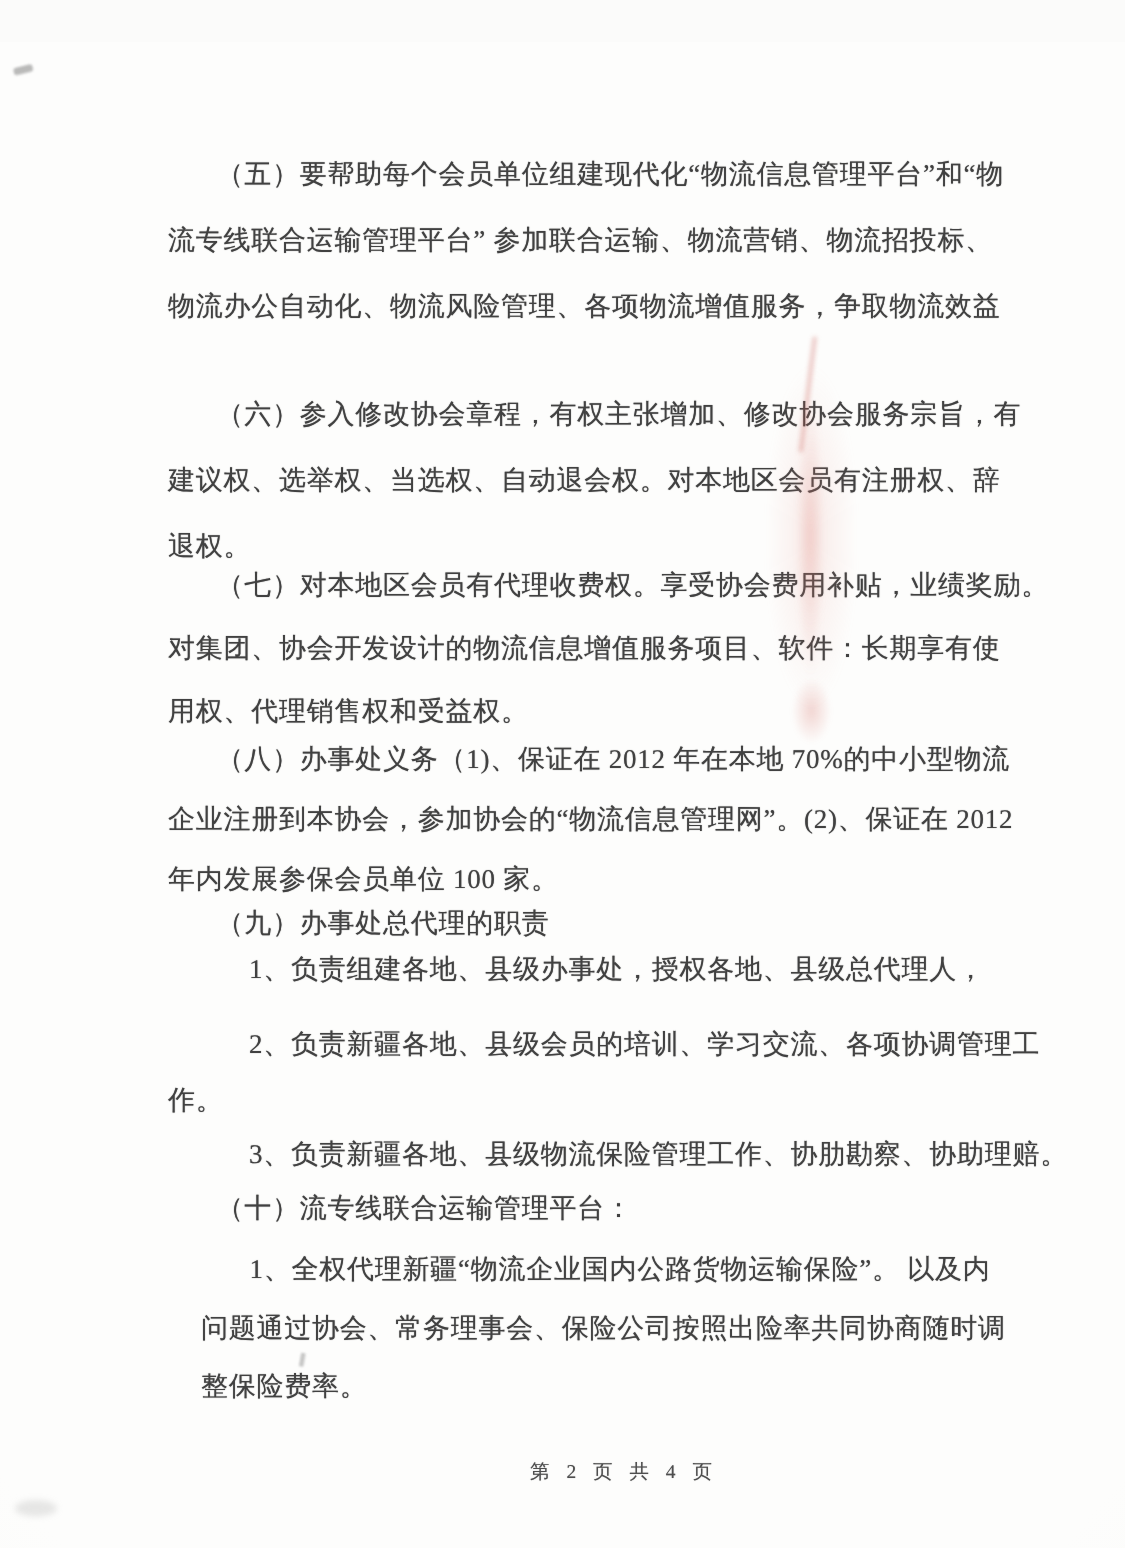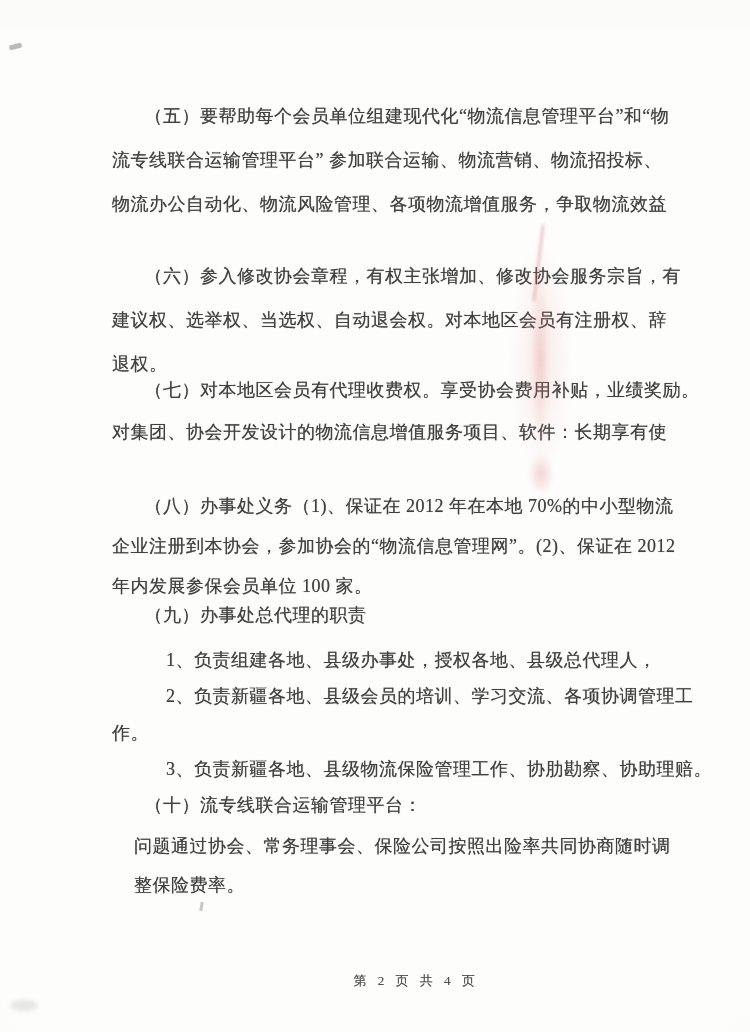--- a/index.html
+++ b/index.html
@@ -33,21 +33,21 @@
     letter-spacing: 0.5px;
   }
   .fi  { text-indent: 1.8em; }   
   .fi2 { text-indent: 3em; }     
 
   .p0 { top: 66px;  line-height: 44px; }
   .p1 { top: 226px; line-height: 44px; }
   .p2 { top: 341px; line-height: 42px; }
   .p3 { top: 458px; line-height: 40px; }
   .p4 { top: 568px; line-height: 38px; }
-  .p5 { top: 613px; line-height: 38px; }
+  .p5 { top: 599px; line-height: 38px; }
   .p6 { top: 650px; line-height: 37px; font-family: Liberation Serif, serif; }
   .p7 { top: 722px; line-height: 38px; }
   .p8 { top: 758px; line-height: 38px; }
   .p9 { top: 799px; line-height: 39px; left: 134px; }
 
   .footer {
     position: absolute;
     top: 944px;
     left: 0;
     width: 750px;
@@ -119,20 +119,21 @@
 
   <div class="para p1">
     <div class="ln fi">（六）参入修改协会章程，有权主张增加、修改协会服务宗旨，有</div>
     <div class="ln">建议权、选举权、当选权、自动退会权。对本地区会员有注册权、辞</div>
     <div class="ln">退权。</div>
   </div>
 
   <div class="para p2">
     <div class="ln fi">（七）对本地区会员有代理收费权。享受协会费用补贴，业绩奖励。</div>
     <div class="ln">对集团、协会开发设计的物流信息增值服务项目、软件：长期享有使</div>
+    <div class="ln">用权、代理销售权和受益权。</div>
   </div>
 
   <div class="para p3">
     <div class="ln fi">（八）办事处义务（1)、保证在 2012 年在本地 70%的中小型物流</div>
     <div class="ln">企业注册到本协会，参加协会的“物流信息管理网”。(2)、保证在 2012</div>
     <div class="ln">年内发展参保会员单位 100 家。</div>
   </div>
 
   <div class="para p4">
     <div class="ln fi">（九）办事处总代理的职责</div>
@@ -149,20 +150,21 @@
 
   <div class="para p7">
     <div class="ln fi2">3、负责新疆各地、县级物流保险管理工作、协肋勘察、协助理赔。</div>
   </div>
 
   <div class="para p8">
     <div class="ln fi">（十）流专线联合运输管理平台：</div>
   </div>
 
   <div class="para p9">
+    <div class="ln fi">1、全权代理新疆“物流企业国内公路货物运输保险”。 以及内</div>
     <div class="ln">问题通过协会、常务理事会、保险公司按照出险率共同协商随时调</div>
     <div class="ln">整保险费率。</div>
   </div>
 
   <div class="footer">第 2 页 共 4 页</div>
 
   <div class="stain stain-halo"></div>
   <div class="stain stain-core"></div>
   <div class="stain stain-line"></div>
   <div class="stain stain-blob"></div>

